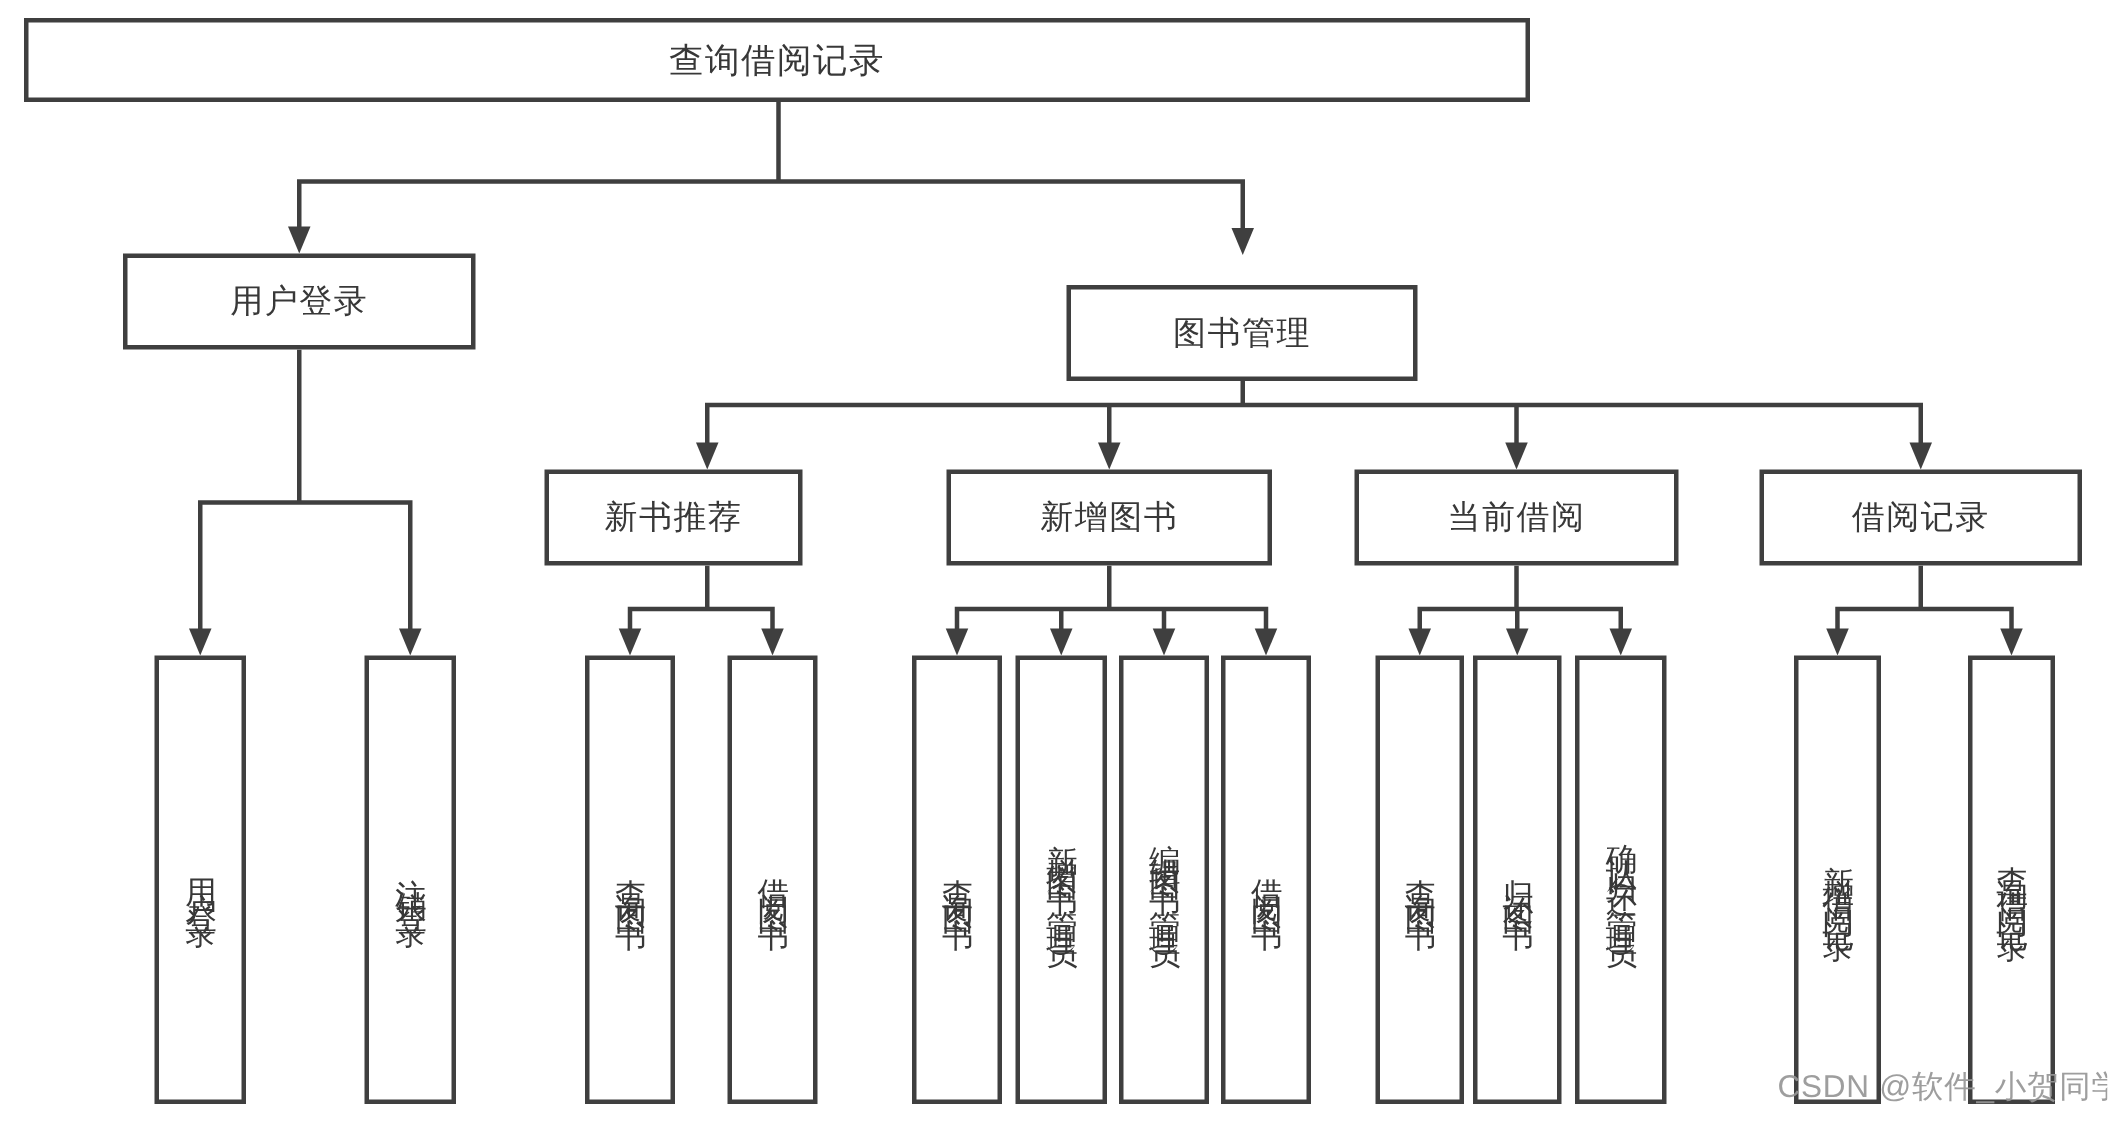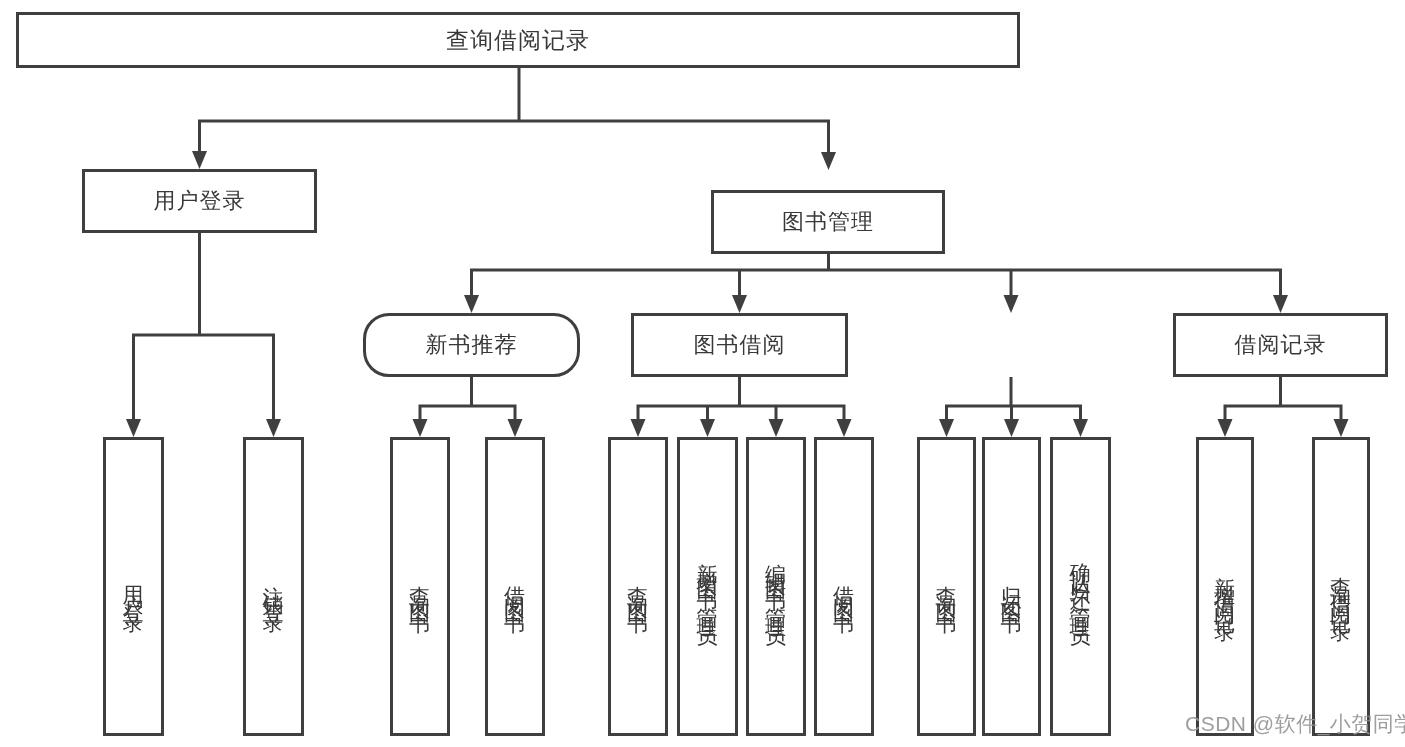--- a/index.html
+++ b/index.html
@@ -89,22 +89,23 @@
       <polygon points="1217.5,419 1232.5,419 1225,437"></polygon>
       <polygon points="1333.5,419 1348.5,419 1341,437"></polygon>
     </g>
   </svg>
 
   <div class="node hnode root-node" style="left:16px; top:12px; width:1004px; height:56px;">查询借阅记录</div>
 
   <div class="node hnode" style="left:82px; top:169px; width:235px; height:64px;">用户登录</div>
   <div class="node hnode" style="left:711px; top:170px; width:234px; height:64px;margin-top:20px;">图书管理</div>
 
-  <div class="node hnode" style="left:363px; top:313px; width:217px; height:64px;border-radius:26px;">新书推荐</div>
-  <div class="node hnode" style="left:631px; top:313px; width:217px; height:64px;">图书借阅</div>
+  <div class="node hnode" style="left:363px; top:313px; width:172px; height:64px;">新书推荐</div>
+  <div class="node hnode" style="left:631px; top:313px; width:217px; height:64px;">新增图书</div>
+  <div class="node hnode" style="left:903px; top:313px; width:216px; height:64px;">当前借阅</div>
   <div class="node hnode" style="left:1173px; top:313px; width:215px; height:64px;">借阅记录</div>
 
   <div class="node vnode" style="left:103px; top:437px; width:61px; height:299px;">用户登录</div>
   <div class="node vnode" style="left:243px; top:437px; width:61px; height:299px;">注销登录</div>
 
   <div class="node vnode" style="left:390px; top:437px; width:60px; height:299px;">查询图书</div>
   <div class="node vnode" style="left:485px; top:437px; width:60px; height:299px;">借阅图书</div>
 
   <div class="node vnode" style="left:608px; top:437px; width:60px; height:299px;">查询图书</div>
   <div class="node vnode" style="left:677px; top:437px; width:61px; height:299px;">新增图书（管理员）</div>

